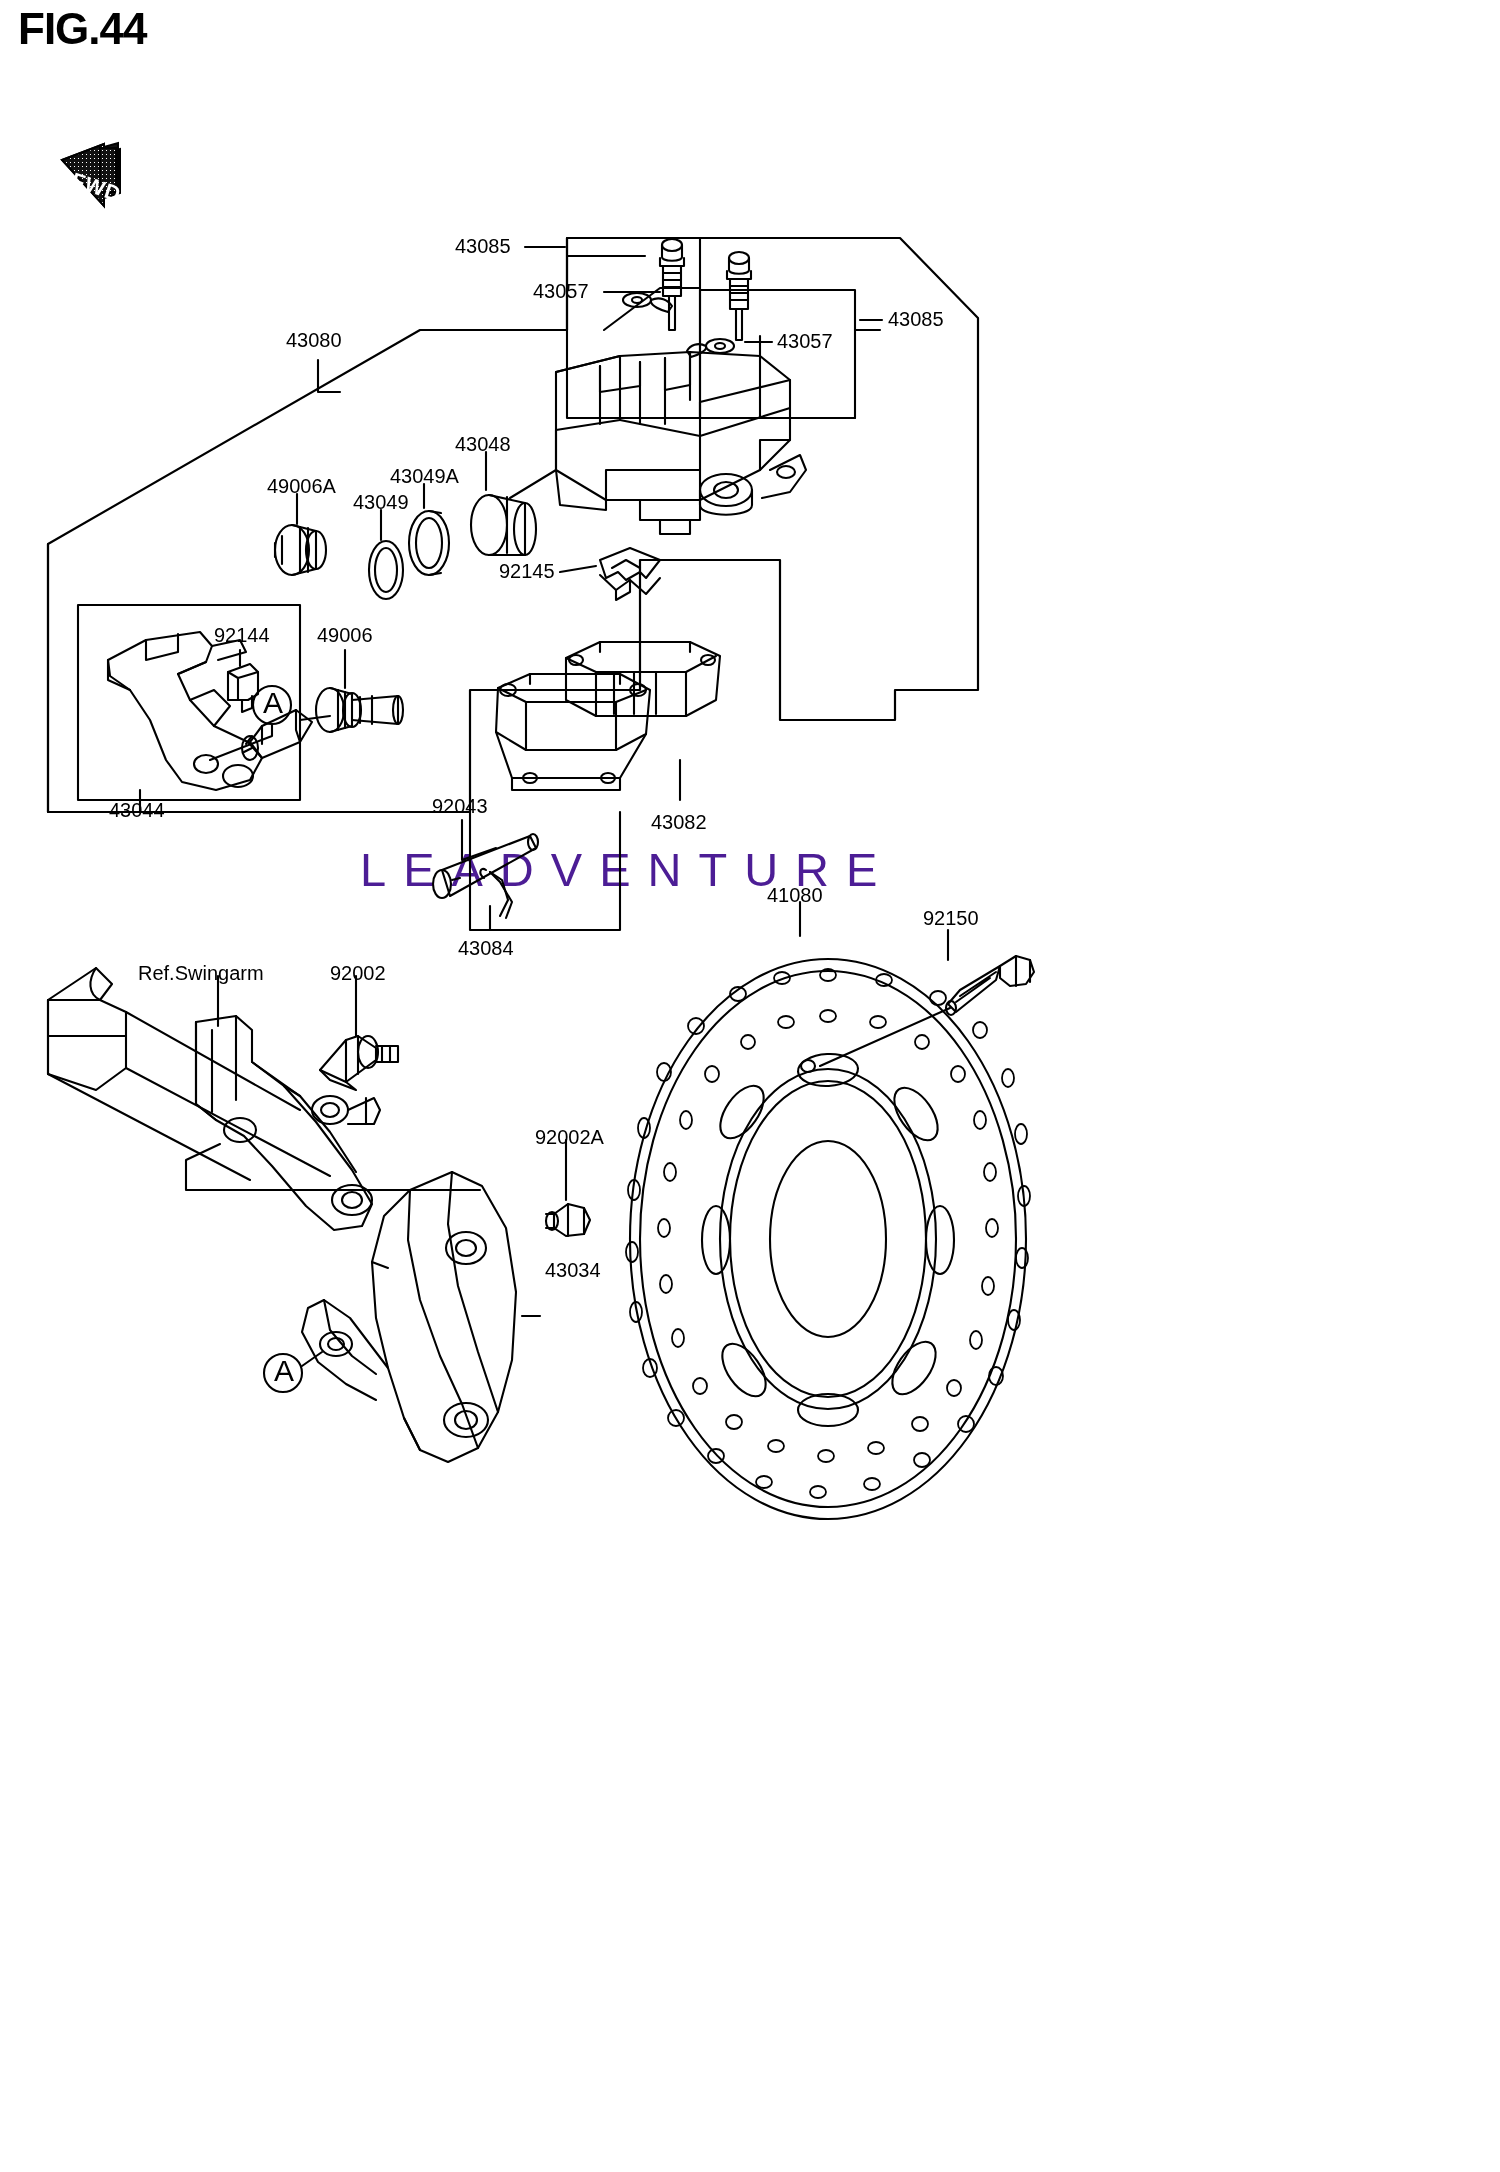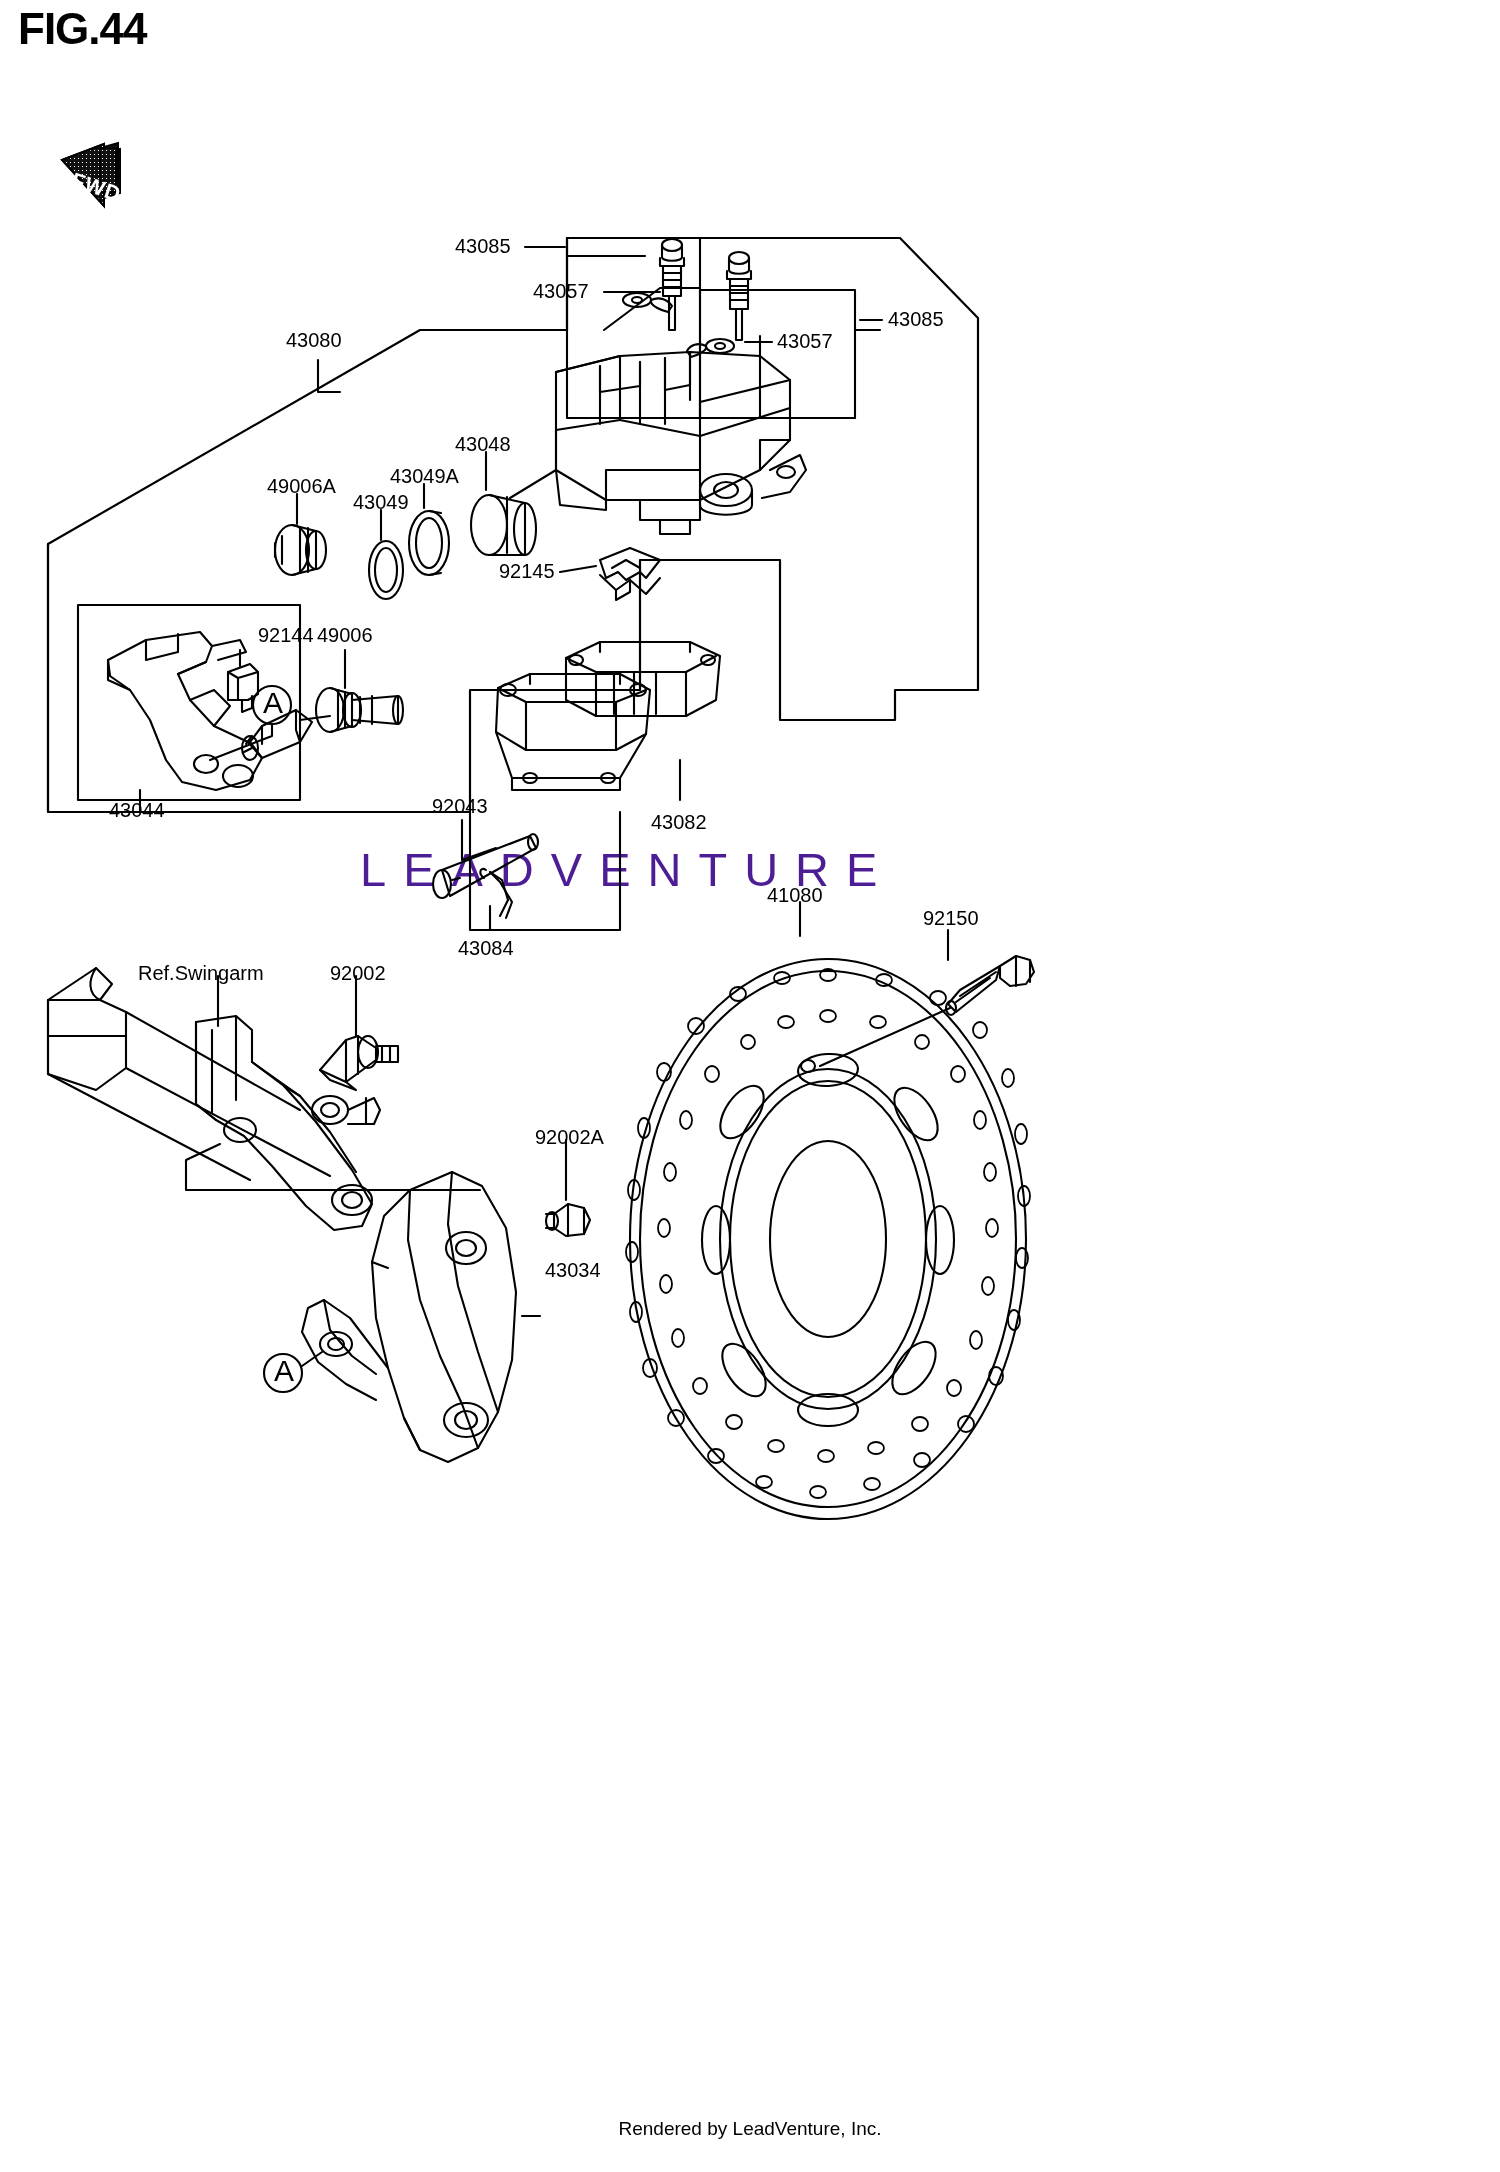--- a/index.html
+++ b/index.html
@@ -406,31 +406,30 @@
   <div class="lbl" style="left:455px;top:236px;">43085</div>
   <div class="lbl" style="left:533px;top:281px;">43057</div>
   <div class="lbl" style="left:888px;top:309px;">43085</div>
   <div class="lbl" style="left:777px;top:331px;">43057</div>
   <div class="lbl" style="left:286px;top:330px;">43080</div>
   <div class="lbl" style="left:455px;top:434px;">43048</div>
   <div class="lbl" style="left:390px;top:466px;">43049A</div>
   <div class="lbl" style="left:267px;top:476px;">49006A</div>
   <div class="lbl" style="left:353px;top:492px;">43049</div>
   <div class="lbl" style="left:499px;top:561px;">92145</div>
-  <div class="lbl" style="left:214px;top:625px;margin-left:44px;">92144</div>
+  <div class="lbl" style="left:214px;top:625px;">92144</div>
   <div class="lbl" style="left:317px;top:625px;">49006</div>
   <div class="lbl" style="left:109px;top:800px;">43044</div>
   <div class="lbl" style="left:651px;top:812px;">43082</div>
   <div class="lbl" style="left:432px;top:796px;">92043</div>
   <div class="lbl" style="left:458px;top:938px;">43084</div>
   <div class="lbl" style="left:767px;top:885px;">41080</div>
   <div class="lbl" style="left:923px;top:908px;">92150</div>
   <div class="lbl" style="left:138px;top:963px;">Ref.Swingarm</div>
   <div class="lbl" style="left:330px;top:963px;">92002</div>
   <div class="lbl" style="left:535px;top:1127px;">92002A</div>
   <div class="lbl" style="left:545px;top:1260px;">43034</div>
 
   <div class="lbl" style="left:263px;top:688px;font-size:30px;">A</div>
   <div class="lbl" style="left:274px;top:1356px;font-size:30px;">A</div>
 
-  <div class="footer">Rendered by LeadVenture, Inc.</div>
 
 </div>
 
 </body></html>

